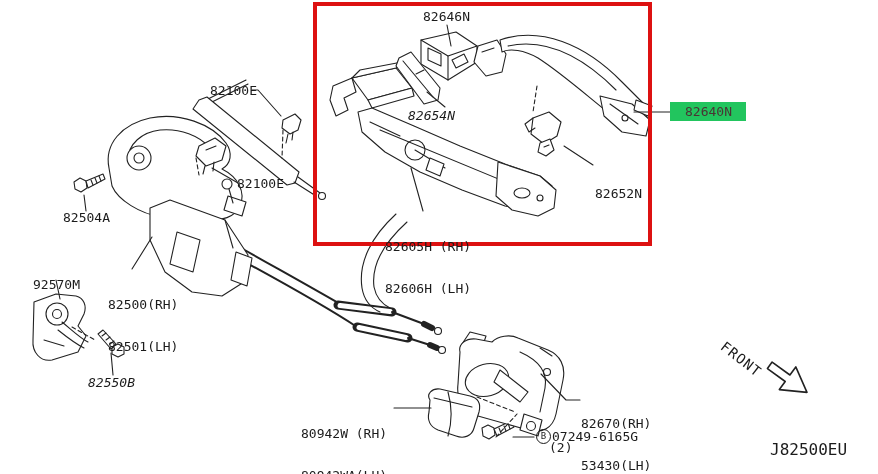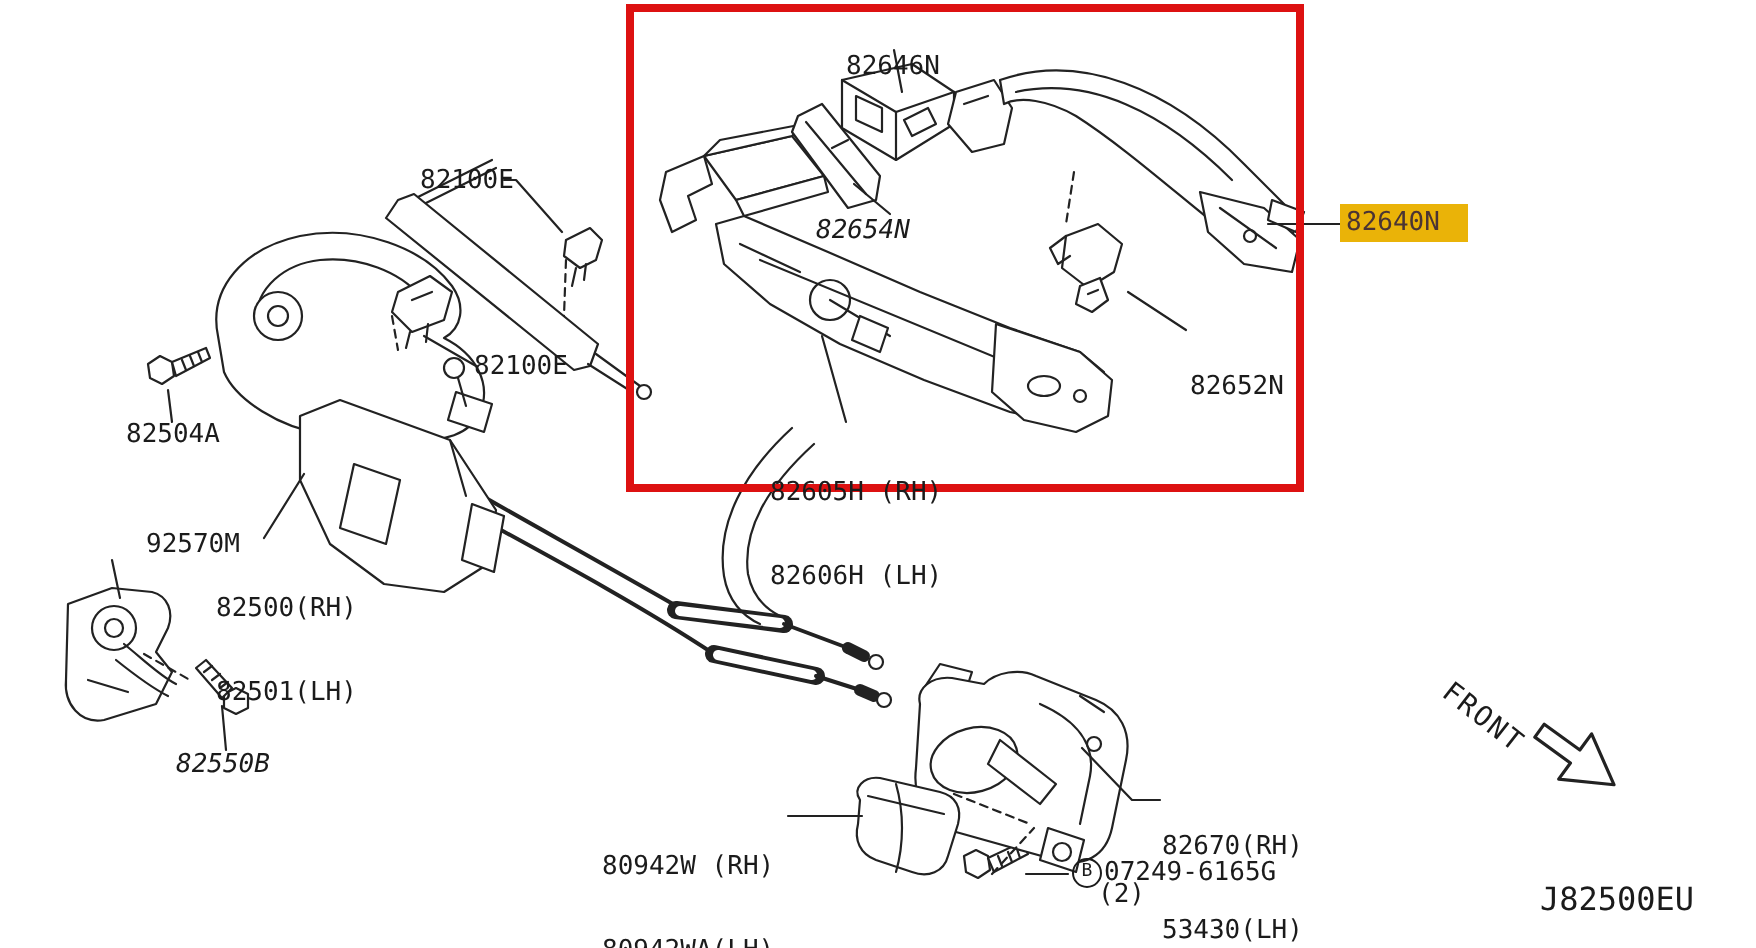--- a/index.html
+++ b/index.html
@@ -2,42 +2,42 @@
 <html><head>
 <meta charset="utf-8">
 <style>
   html,body{margin:0;padding:0;background:#ffffff;}
   .stage{position:relative;width:878px;height:474px;background:#ffffff;overflow:hidden;
          font-family:"DejaVu Sans Mono", "Liberation Mono", monospace;}
   svg.art{position:absolute;left:0;top:0;}
   .lbl{position:absolute;font-size:13px;line-height:14px;color:#1b1b1b;white-space:pre;}
   .lbl div{white-space:pre;}
   
-  .p82646n{left:423px;top:27px;}
+  .p82646n{left:423px;top:10px;}
   .p82100ea{left:210px;top:84px;}
   .p82100eb{left:237px;top:177px;}
   .p82654n{left:408px;top:109px;font-style:italic;}
   .p82504a{left:63px;top:211px;}
   .p82652n{left:595px;top:163px;margin-top:24px;}
   .p82605h{left:385px;top:212px;}
-  .p92570m{left:33px;top:266px;margin-left:40px;}
+  .p92570m{left:33px;top:278px;}
   .p82500{left:108px;top:270px;}
   .p82550b{left:88px;top:376px;font-style:italic;}
   .p80942w{left:301px;top:399px;}
   .p82670{left:581px;top:389px;}
   .pbolt{left:536px;top:429px;display:flex;align-items:center;gap:1px;}
   .pboltqty{left:549px;top:441px;}
   .jcode{left:770px;top:443px;font-size:16px;}
   .front{left:727px;top:339px;font-size:14px;letter-spacing:1px;transform:rotate(38deg);
          transform-origin:left top;}
   .circled-b{display:inline-flex;align-items:center;justify-content:center;
              width:13px;height:13px;border:1.2px solid #1b1b1b;border-radius:50%;
              font-size:9px;line-height:11px;flex:0 0 auto;}
   .hlbox{position:absolute;left:670px;top:102px;width:64px;height:19px;
-         background:#eab308;display:flex;align-items:center;}
+         background:#22c55e;display:flex;align-items:center;padding-left:12px;}
   .hlbox .t{font-size:13px;color:#4a3434;padding-left:3px;}
   .redbox{position:absolute;left:313px;top:2px;width:339px;height:244px;
           border:4px solid #dd1111;box-sizing:border-box;}
 </style>
 </head>
 <body>
 
 <div class="stage">
 
   <svg class="art" width="878" height="474" viewBox="0 0 878 474" stroke="#222" stroke-width="1.1" fill="none" stroke-linejoin="round" stroke-linecap="round">

